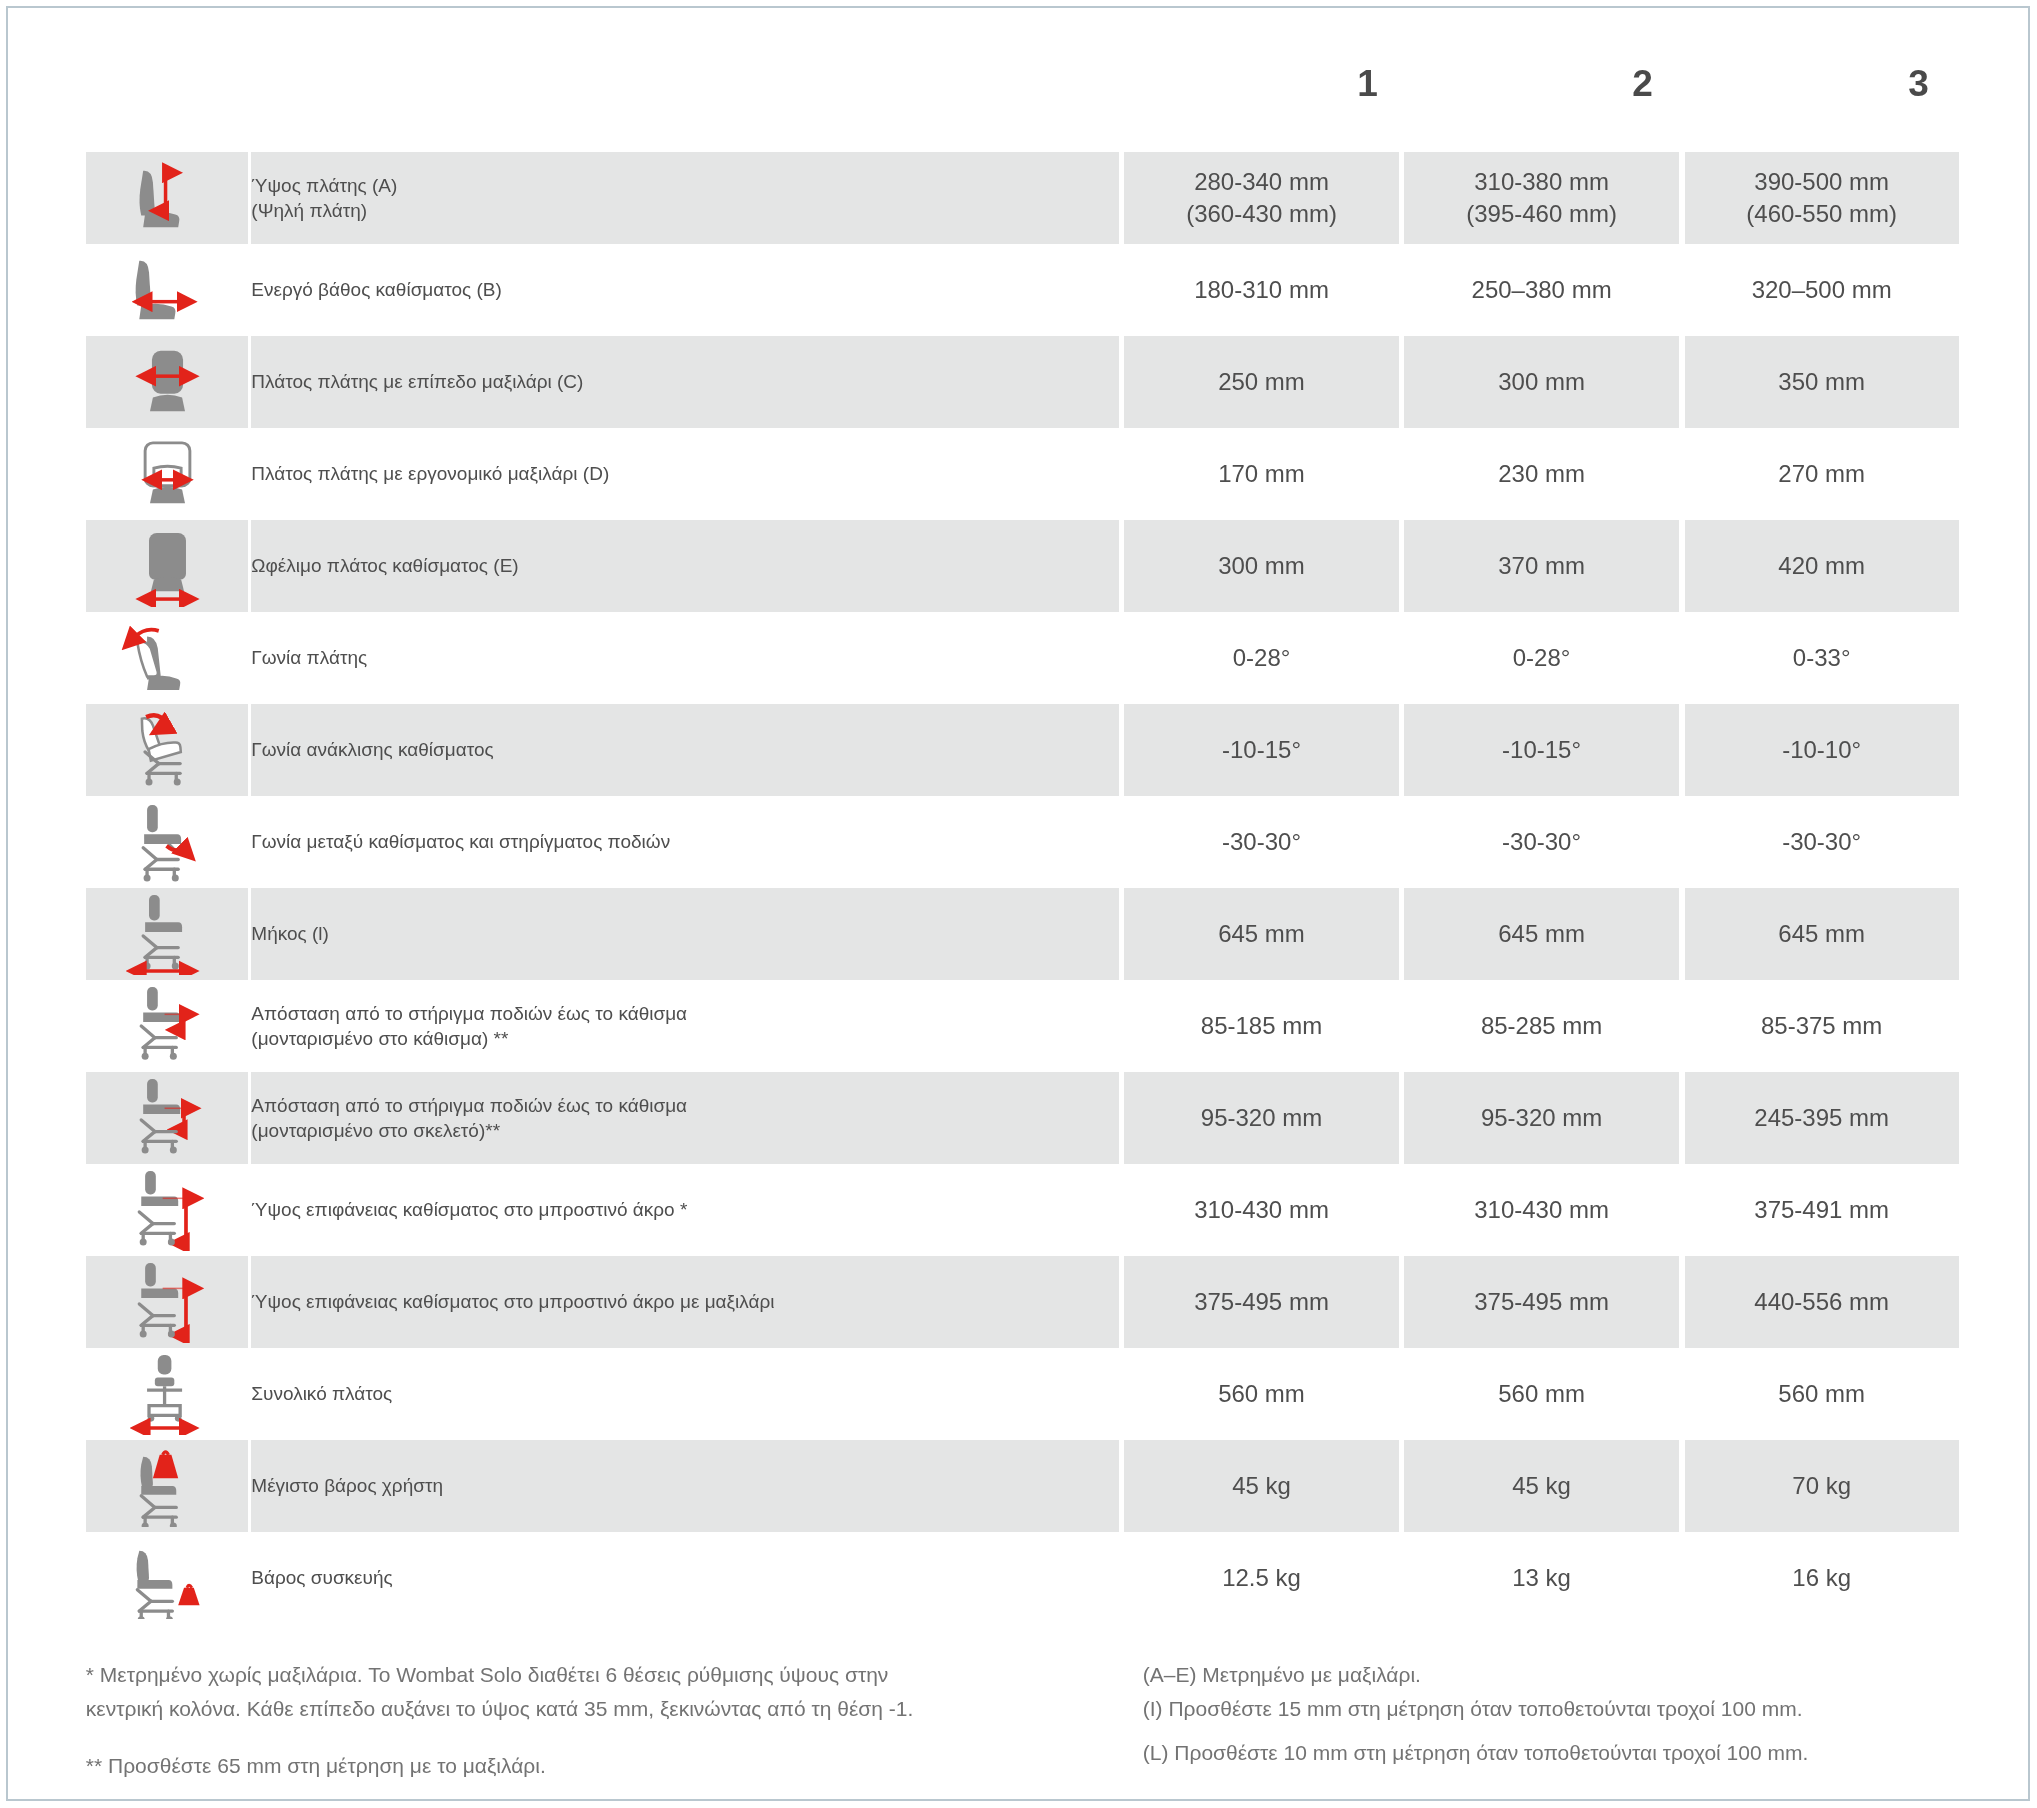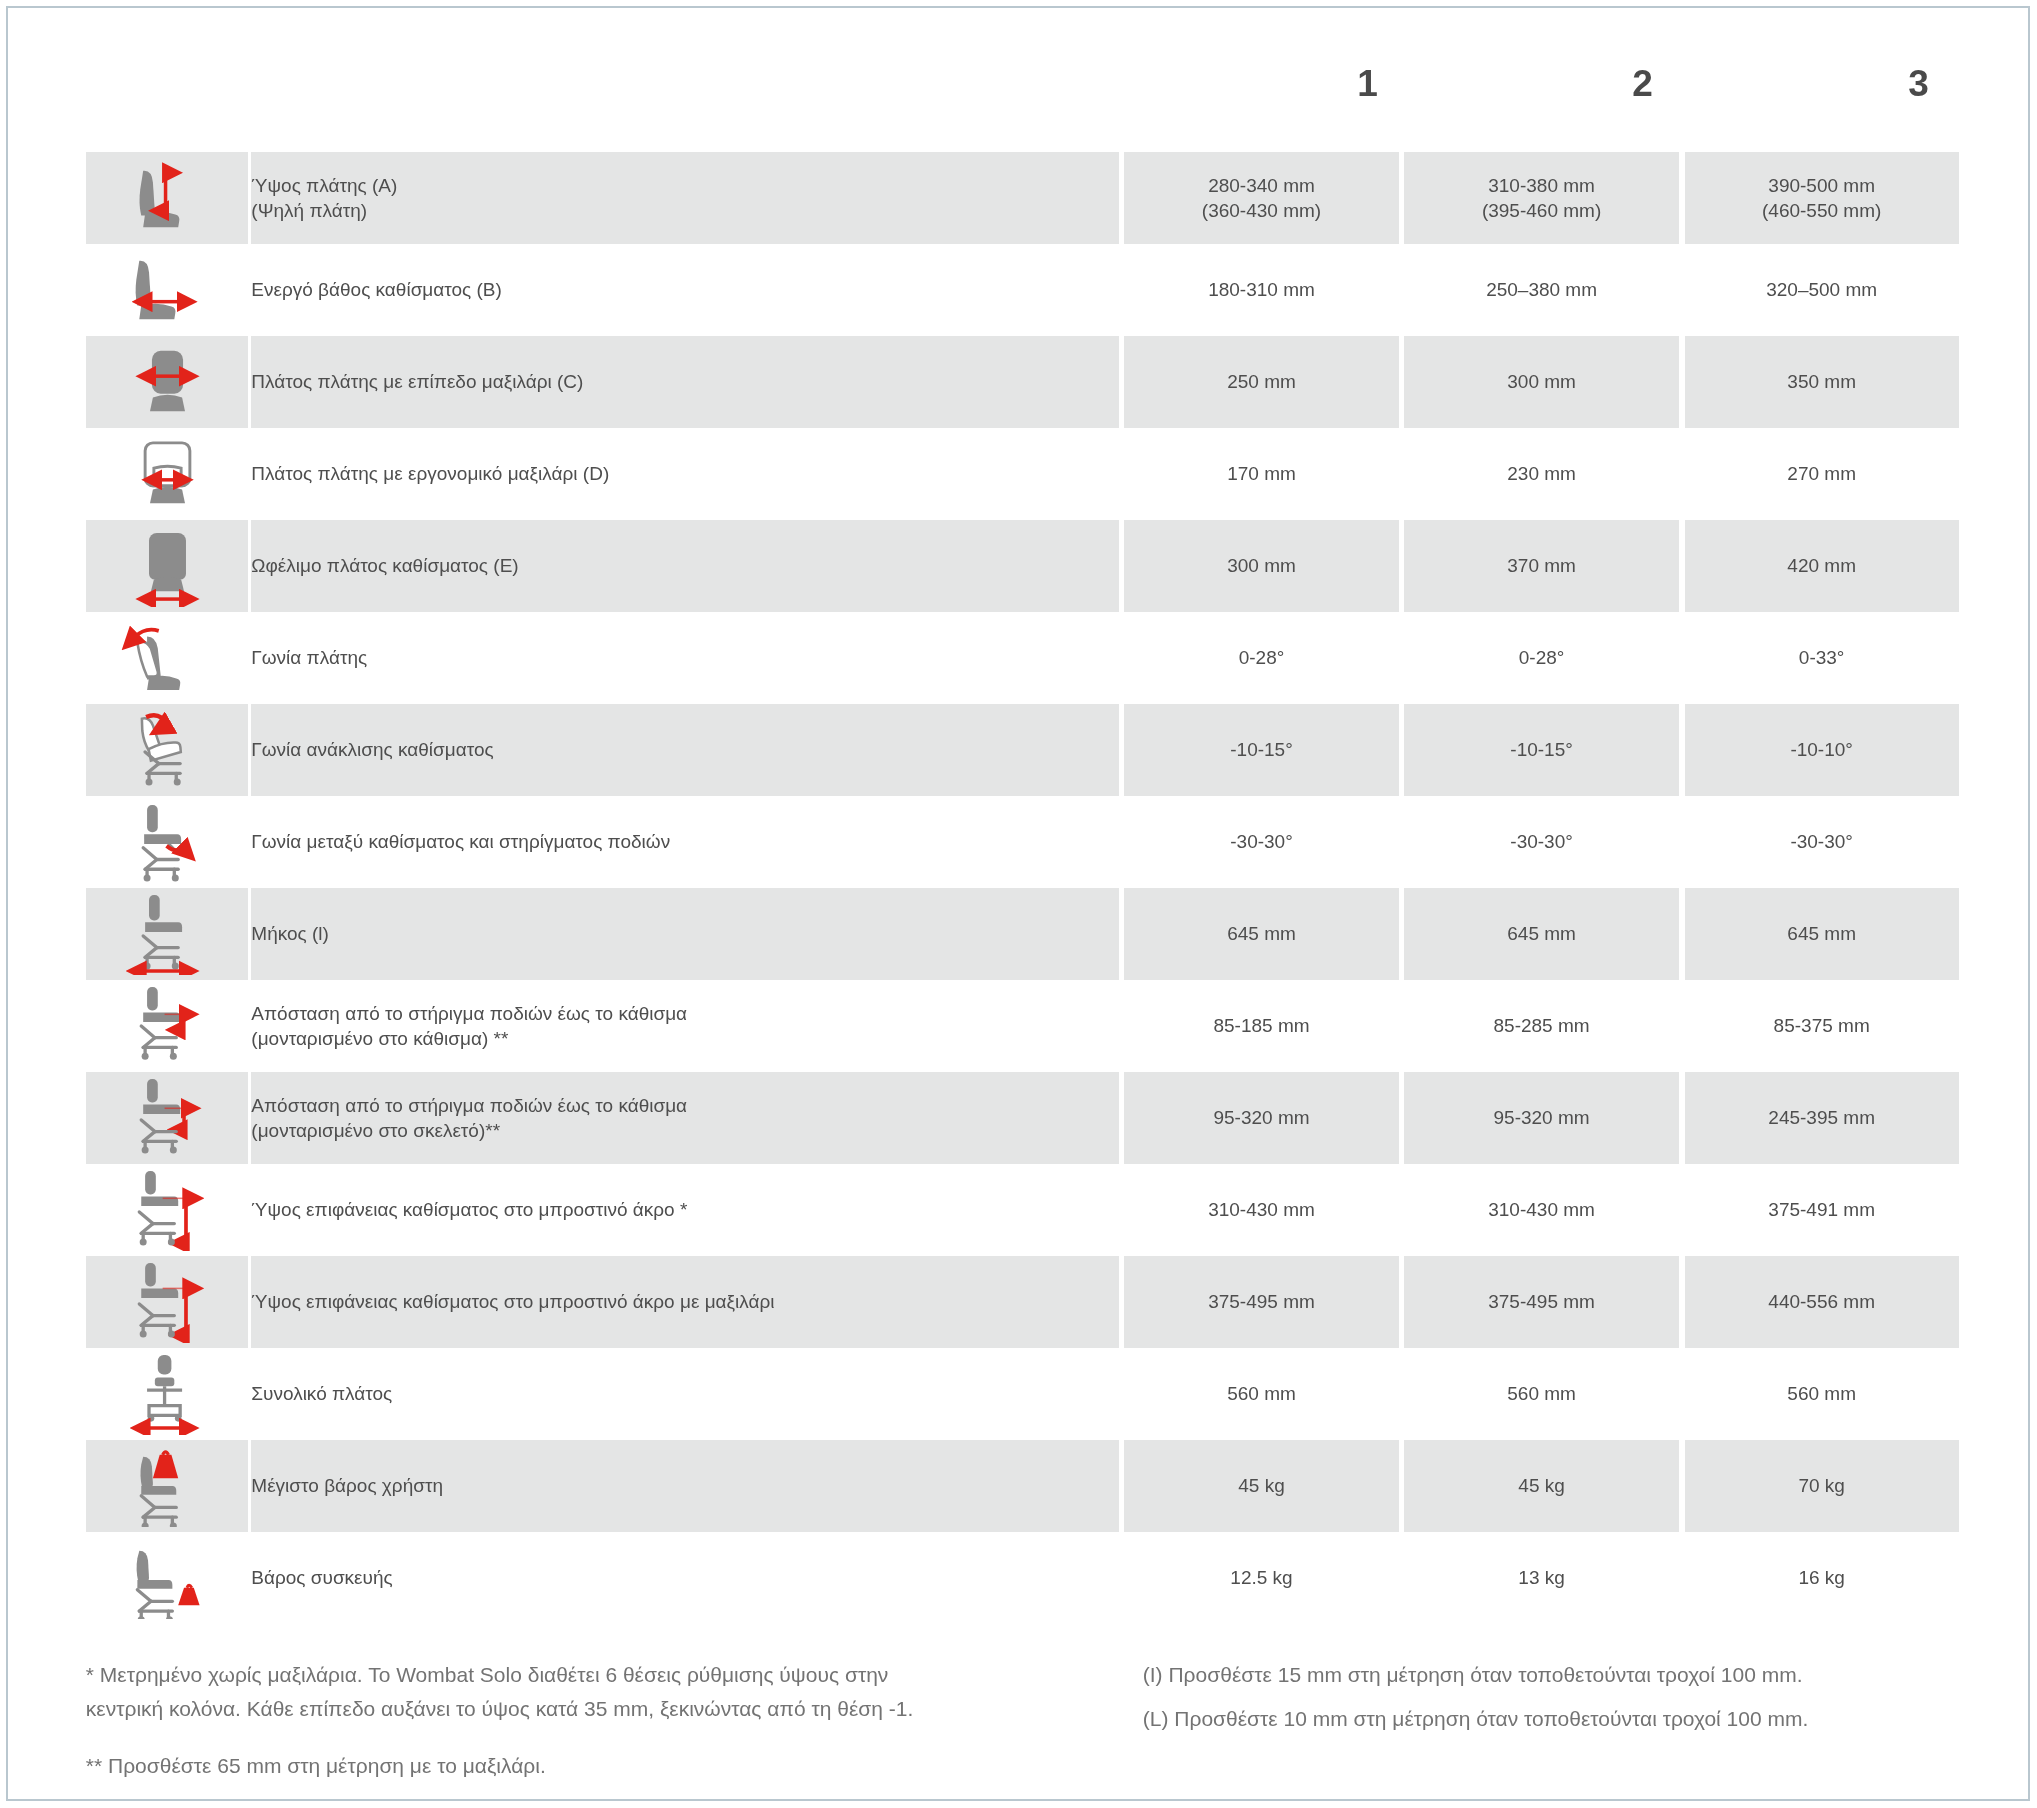--- a/index.html
+++ b/index.html
@@ -77,21 +77,21 @@
     line-height: 1.32;
     font-weight: 400;
   }
   td.spacer {
     width: 5.8px;
     background: #fff !important;
   }
   td.val-cell {
     width: 270px;
     text-align: center;
-    font-size: 19px;
+    font-size: 24px;
     color: #4e4e4e;
     line-height: 1.32;
   }
 
   tr.shaded td.icon-cell,
   tr.shaded td.label-cell,
   tr.shaded td.val-cell {
     background: #e4e5e5;
   }
   tr.plain td { background: #ffffff; }
@@ -722,20 +722,21 @@
         </tbody>
     </table>
 
     <div class="footnotes">
       <div class="fn-col left">
         <div class="fn-line">* Μετρημένο χωρίς μαξιλάρια. Το Wombat Solo διαθέτει 6 θέσεις ρύθμισης ύψους στην</div>
         <div class="fn-line">κεντρική κολόνα. Κάθε επίπεδο αυξάνει το ύψος κατά 35 mm, ξεκινώντας από τη θέση -1.</div>
         <div class="fn-line" style="margin-top:23px;">** Προσθέστε 65 mm στη μέτρηση με το μαξιλάρι.</div>
       </div>
       <div class="fn-col">
+        <div class="fn-line">(A–E) Μετρημένο με μαξιλάρι.</div>
         <div class="fn-line" style="margin-top:0;">(I) Προσθέστε 15 mm στη μέτρηση όταν τοποθετούνται τροχοί 100 mm.</div>
         <div class="fn-line" style="margin-top:10px;">(L) Προσθέστε 10 mm στη μέτρηση όταν τοποθετούνται τροχοί 100 mm.</div>
       </div>
     </div>
 
   </div>
 </div>
 
 
 </body></html>

